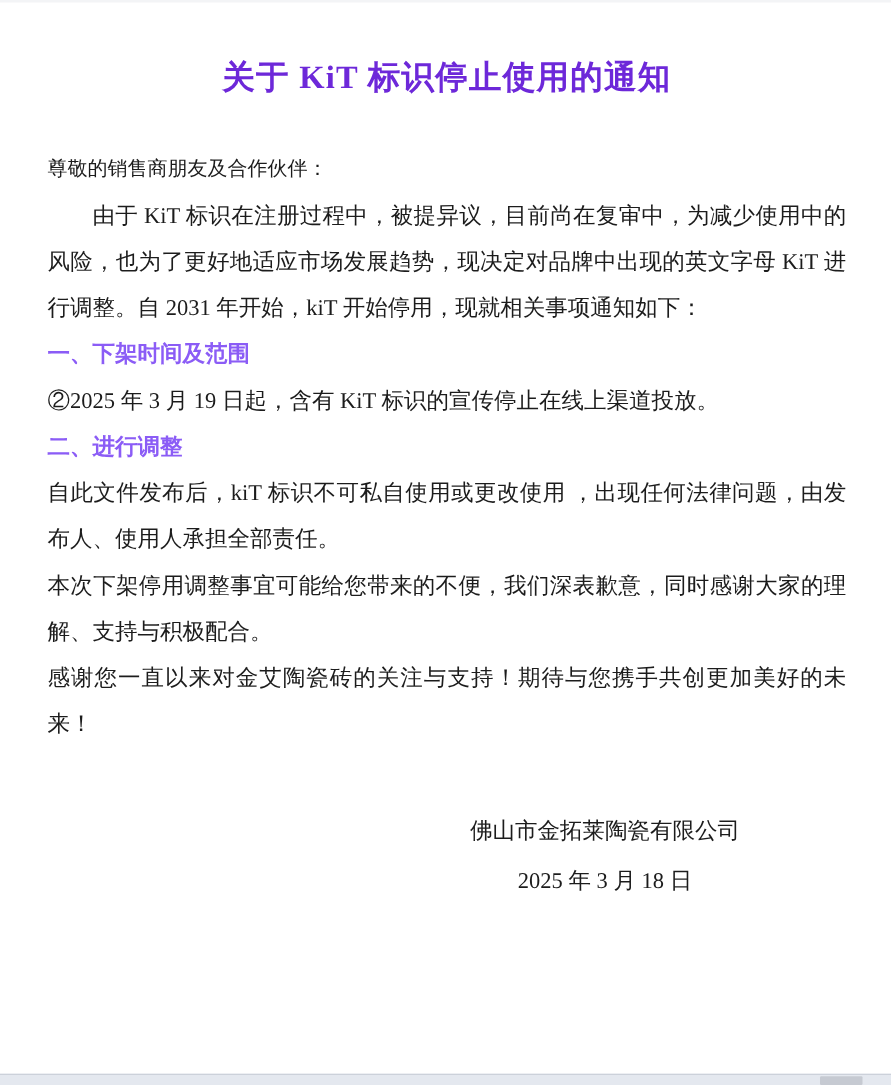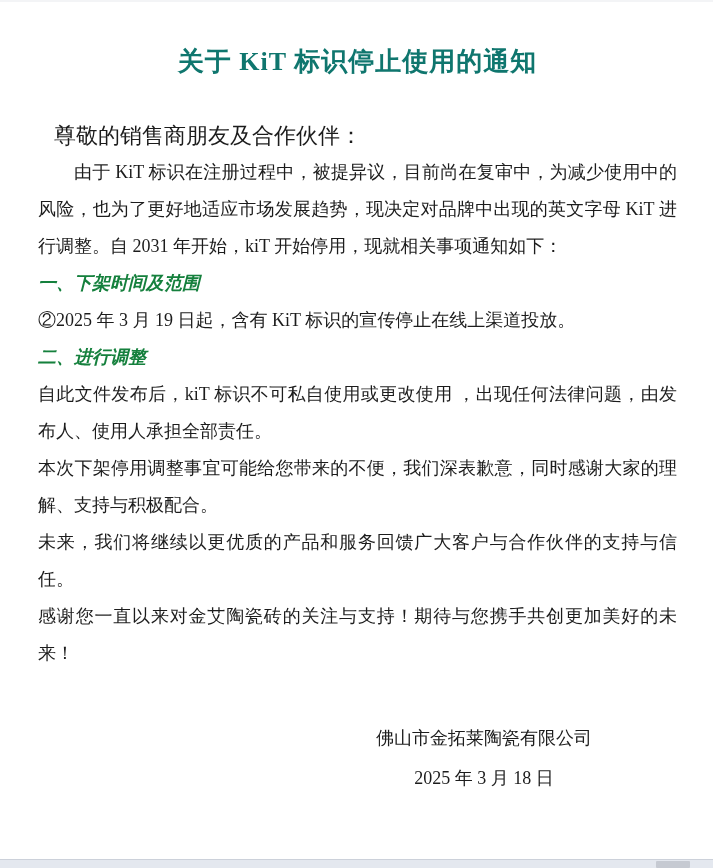--- a/index.html
+++ b/index.html
@@ -17,37 +17,36 @@
     height: 2px; background: #f3f4f6;
   }
   .doc { padding: 42px 36px 0 38px; }
   .doc-title {
     margin: 0;
     text-align: center;
     font-size: 26px;
     line-height: 39px;
     font-weight: bold;
     letter-spacing: 1px;
-    color: #0f766e;
+    color: #6d28d9;
   }
   .greeting {
-    margin: 36px 0 0 16px;
-    font-size: 22px;
+    margin: 36px 0 0 0;
+    font-size: 16px;
     line-height: 37px;
   }
   .doc-body p {
     margin: 0;
     font-size: 18px;
     line-height: 37px;
     text-align: justify;
   }
   .doc-body p.heading {
     font-weight: bold;
-    color: #15803d;
-    font-style: italic;
+    color: #8b5cf6;
   }
   .doc-body p.paragraph.indent { text-indent: 2em; }
   .signature {
     margin: 46px 85px 0 auto;
     width: max-content;
     text-align: center;
     font-size: 18px;
     line-height: 40px;
   }
   .bottom-bar {
@@ -79,21 +78,20 @@
     <p class="greeting">尊敬的销售商朋友及合作伙伴：</p>
 
     <div class="doc-body">
 
     <p class="paragraph indent">由于 KiT 标识在注册过程中，被提异议，目前尚在复审中，为减少使用中的风险，也为了更好地适应市场发展趋势，现决定对品牌中出现的英文字母 KiT 进行调整。自 2031 年开始，kiT 开始停用，现就相关事项通知如下：</p>
         <p class="heading">一、下架时间及范围</p>
         <p class="paragraph">②2025 年 3 月 19 日起，含有 KiT 标识的宣传停止在线上渠道投放。</p>
         <p class="heading">二、进行调整</p>
         <p class="paragraph">自此文件发布后，kiT 标识不可私自使用或更改使用 ，出现任何法律问题，由发布人、使用人承担全部责任。</p>
         <p class="paragraph">本次下架停用调整事宜可能给您带来的不便，我们深表歉意，同时感谢大家的理解、支持与积极配合。</p>
-        <p class="paragraph">未来，我们将继续以更优质的产品和服务回馈广大客户与合作伙伴的支持与信任。</p>
         <p class="paragraph">感谢您一直以来对金艾陶瓷砖的关注与支持！期待与您携手共创更加美好的未来！</p>
       </div>
 
     <div class="signature">
       <div>佛山市金拓莱陶瓷有限公司</div>
       <div>2025 年 3 月 18 日</div>
     </div>
   </div>
 
   <div class="bottom-bar">

